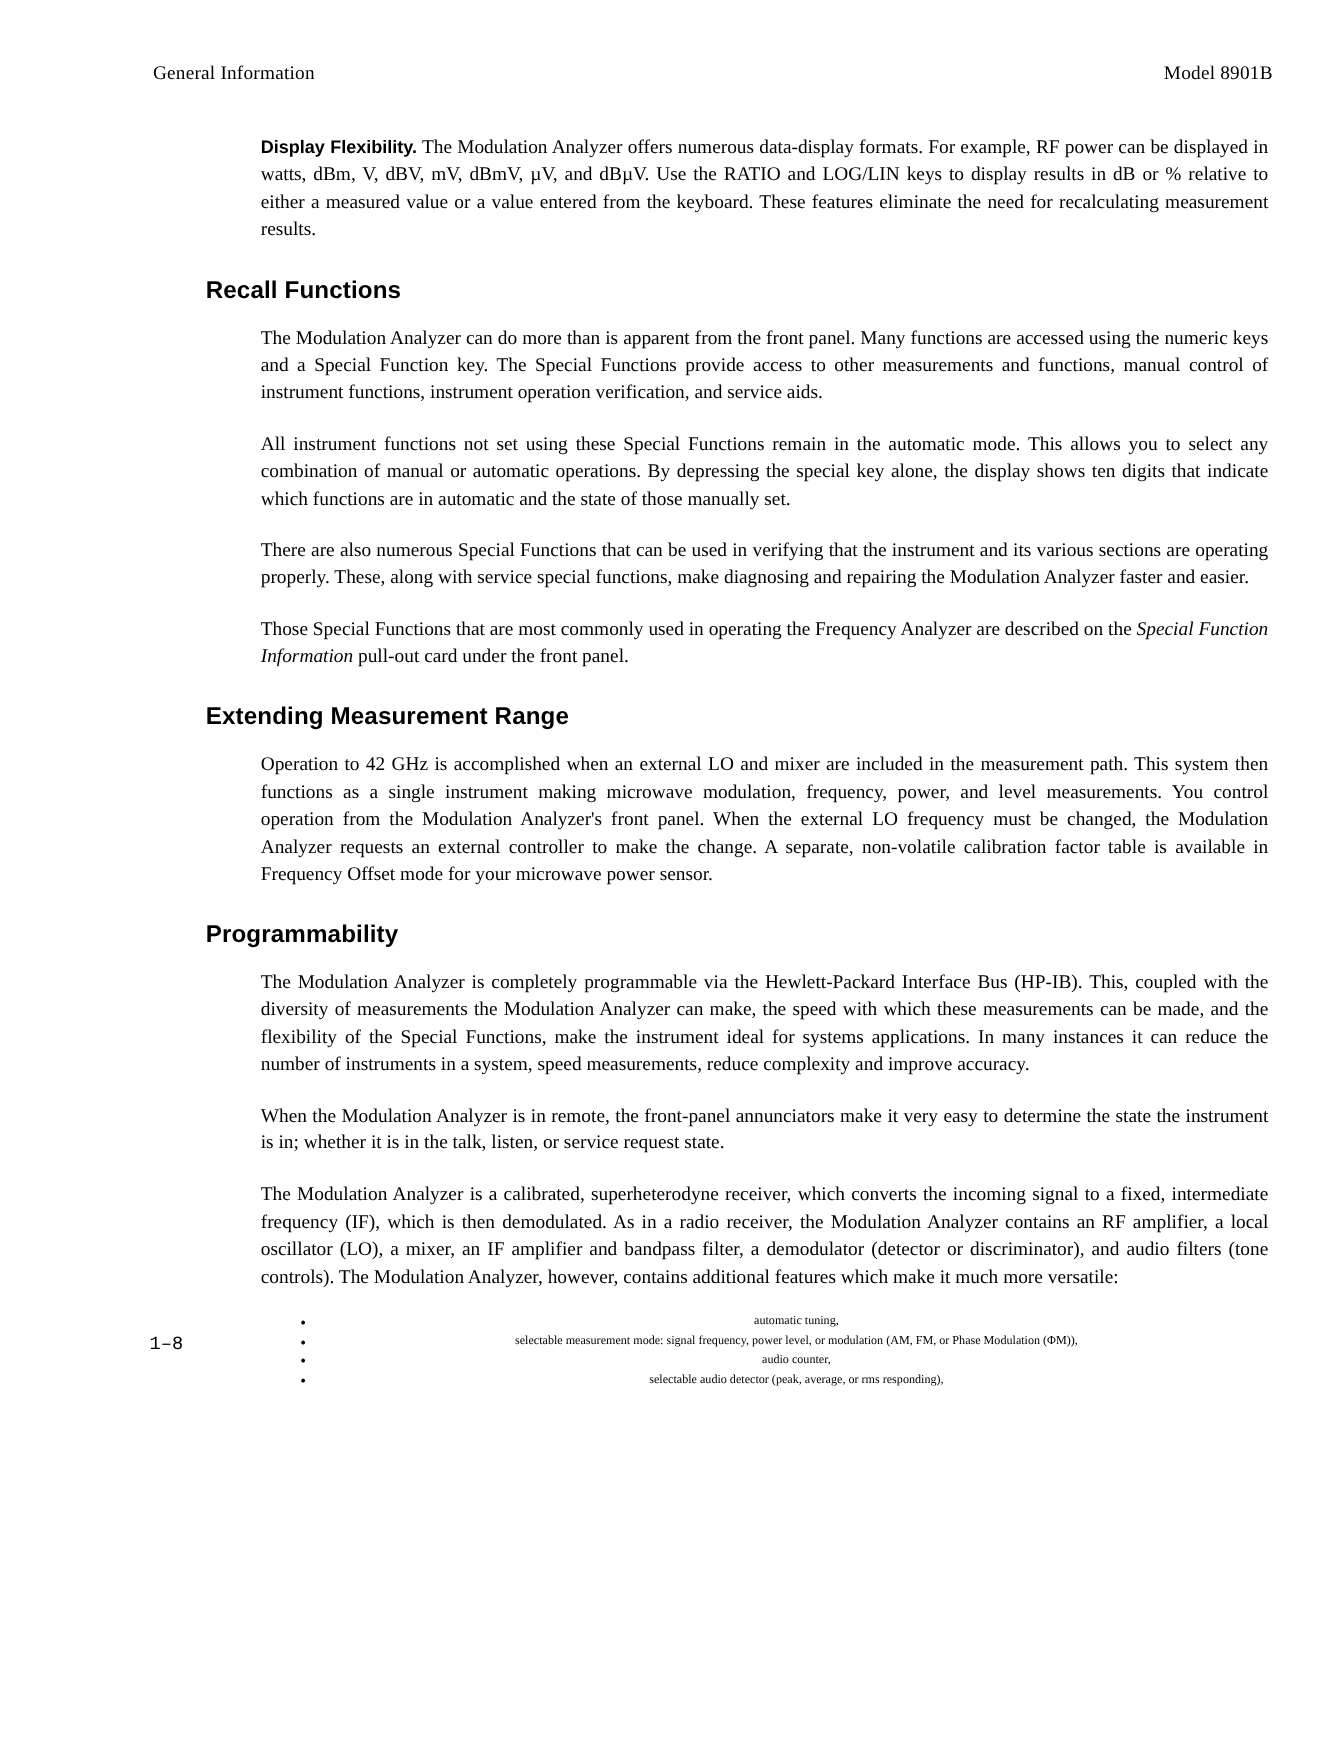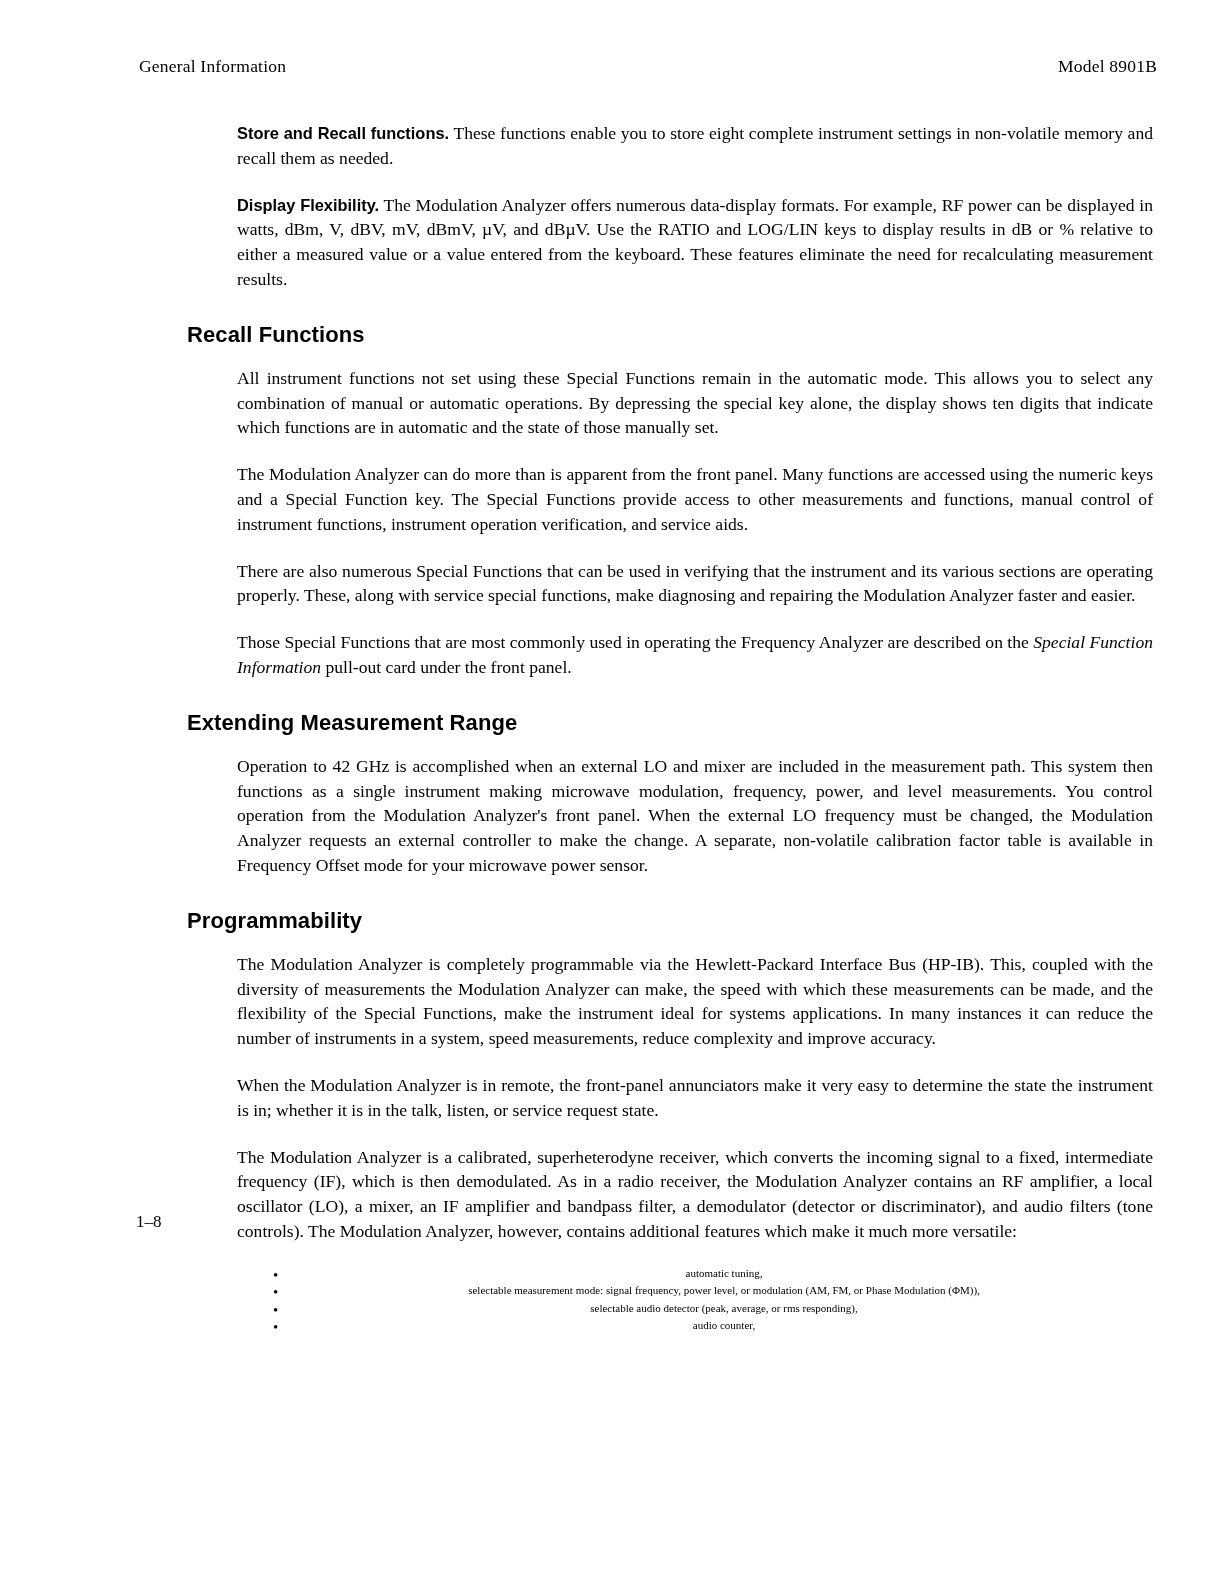--- a/index.html
+++ b/index.html
@@ -84,59 +84,58 @@
     left: 0;
     top: -1px;
     font-size: 15px;
   }
   .italic { font-style: italic; }
   .footer {
     position: absolute;
     left: 96px;
     bottom: 44px;
     font-size: 17px;
-    font-family: Liberation Serif, serif;
+    font-family: Liberation Mono, monospace;
   }
   .tight { margin-bottom: 20px; }
 </style>
 </head>
 <body>
 
 <div class="page">
 
   <div class="header">
     <div class="header-left">General Information</div>
     <div class="header-right">Model 8901B</div>
   </div>
 
   <div class="body-col">
 
-    <p class="para"><span class="run-in">Store and Recall functions.</span><span> These functions enable you to store eight complete instrument settings in non-volatile memory and recall them as needed.</span></p>
 
     <p class="para"><span class="run-in">Display Flexibility.</span><span> The Modulation Analyzer offers numerous data-display formats. For example, RF power can be displayed in watts, dBm, V, dBV, mV, dBmV, µV, and dBµV. Use the RATIO and LOG/LIN keys to display results in dB or % relative to either a measured value or a value entered from the keyboard. These features eliminate the need for recalculating measurement results.</span></p>
 
     <h2 class="section">Recall Functions</h2>
 
+    <p class="para">The Modulation Analyzer can do more than is apparent from the front panel. Many functions are accessed using the numeric keys and a Special Function key. The Special Functions provide access to other measurements and functions, manual control of instrument functions, instrument operation verification, and service aids.</p>
     <p class="para">All instrument functions not set using these Special Functions remain in the automatic mode. This allows you to select any combination of manual or automatic operations. By depressing the special key alone, the display shows ten digits that indicate which functions are in automatic and the state of those manually set.</p>
-    <p class="para">The Modulation Analyzer can do more than is apparent from the front panel. Many functions are accessed using the numeric keys and a Special Function key. The Special Functions provide access to other measurements and functions, manual control of instrument functions, instrument operation verification, and service aids.</p>
     <p class="para">There are also numerous Special Functions that can be used in verifying that the instrument and its various sections are operating properly. These, along with service special functions, make diagnosing and repairing the Modulation Analyzer faster and easier.</p>
     <p class="para"><span>Those Special Functions that are most commonly used in operating the Frequency Analyzer are described on the </span><span class="italic">Special Function Information</span><span> pull-out card under the front panel.</span></p>
 
     <h2 class="section">Extending Measurement Range</h2>
     <p class="para">Operation to 42 GHz is accomplished when an external LO and mixer are included in the measurement path. This system then functions as a single instrument making microwave modulation, frequency, power, and level measurements. You control operation from the Modulation Analyzer's front panel. When the external LO frequency must be changed, the Modulation Analyzer requests an external controller to make the change. A separate, non-volatile calibration factor table is available in Frequency Offset mode for your microwave power sensor.</p>
 
     <h2 class="section">Programmability</h2>
     <p class="para">The Modulation Analyzer is completely programmable via the Hewlett-Packard Interface Bus (HP-IB). This, coupled with the diversity of measurements the Modulation Analyzer can make, the speed with which these measurements can be made, and the flexibility of the Special Functions, make the instrument ideal for systems applications. In many instances it can reduce the number of instruments in a system, speed measurements, reduce complexity and improve accuracy.</p>
     <p class="para">When the Modulation Analyzer is in remote, the front-panel annunciators make it very easy to determine the state the instrument is in; whether it is in the talk, listen, or service request state.</p>
 
     <p class="para tight">The Modulation Analyzer is a calibrated, superheterodyne receiver, which converts the incoming signal to a fixed, intermediate frequency (IF), which is then demodulated. As in a radio receiver, the Modulation Analyzer contains an RF amplifier, a local oscillator (LO), a mixer, an IF amplifier and bandpass filter, a demodulator (detector or discriminator), and audio filters (tone controls). The Modulation Analyzer, however, contains additional features which make it much more versatile:</p>
 
     <ul class="bullets">
       <li>automatic tuning,</li>
       <li>selectable measurement mode: signal frequency, power level, or modulation (AM, FM, or Phase Modulation (ΦM)),</li>
+      <li>audio counter,</li>
       <li>selectable audio detector (peak, average, or rms responding),</li>
-      <li>audio counter,</li>
     </ul>
 
   </div>
 
   <div class="footer">1–8</div>
 </div>
 
 </body></html>

